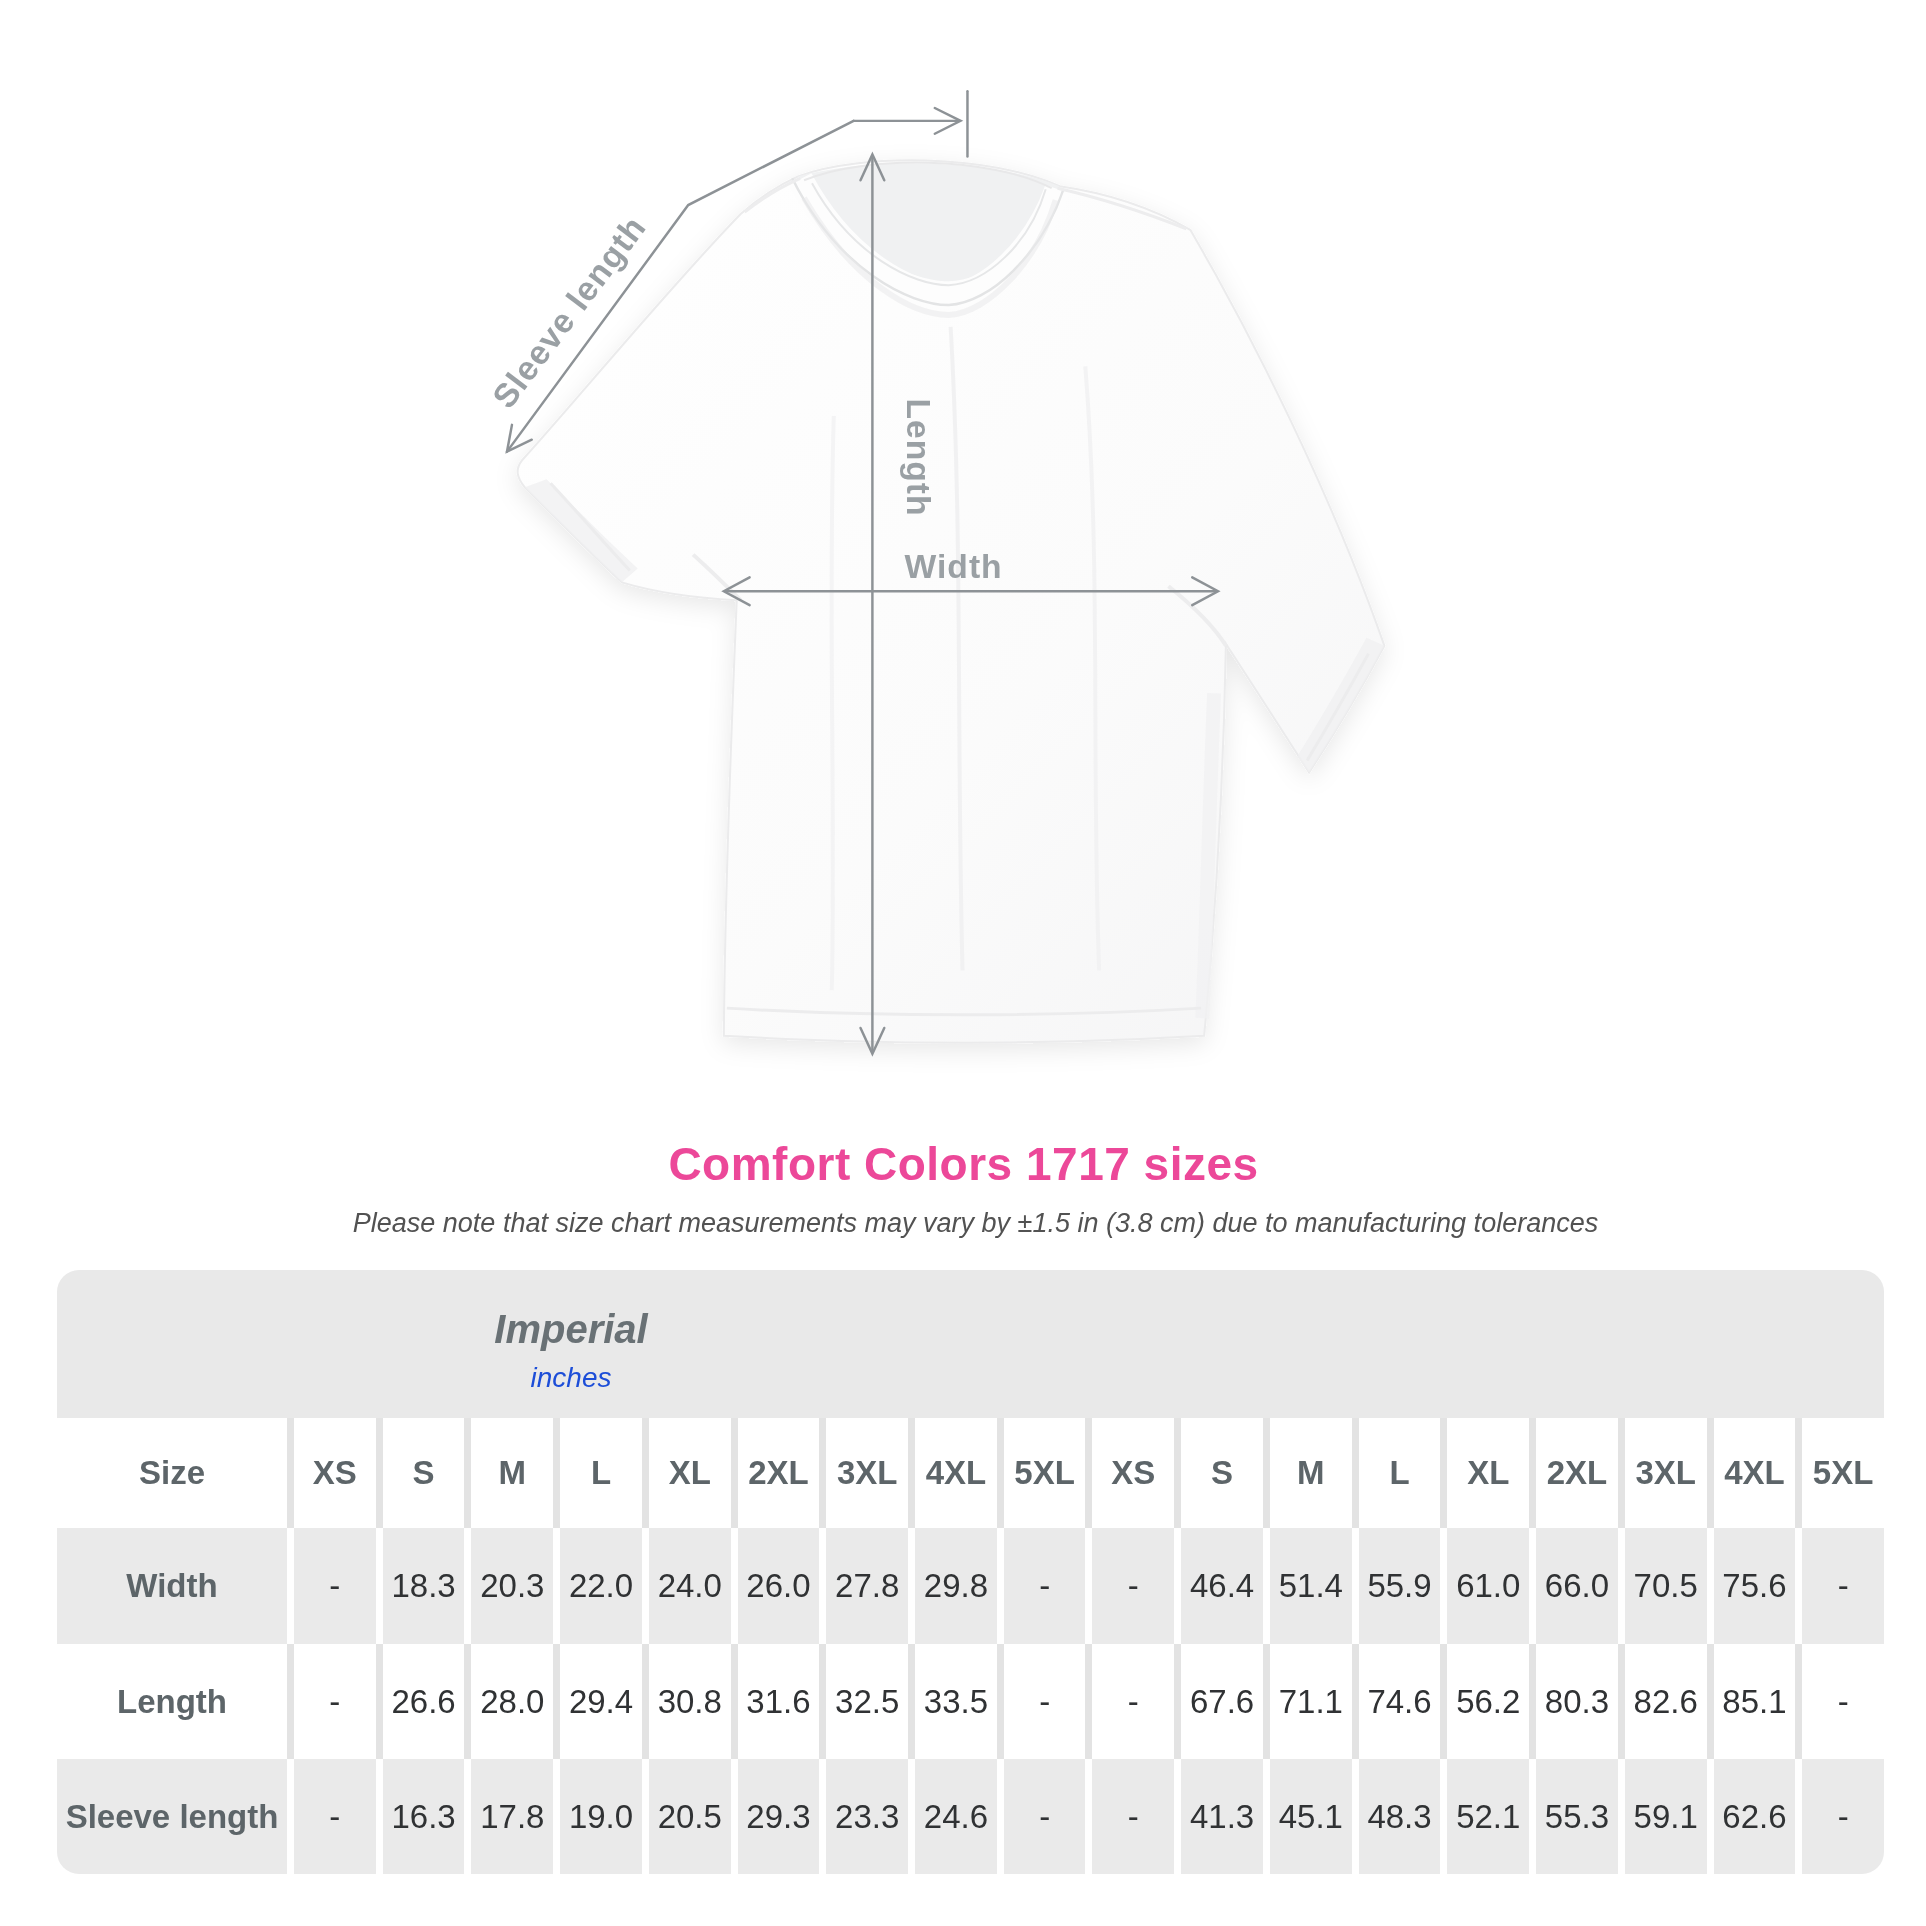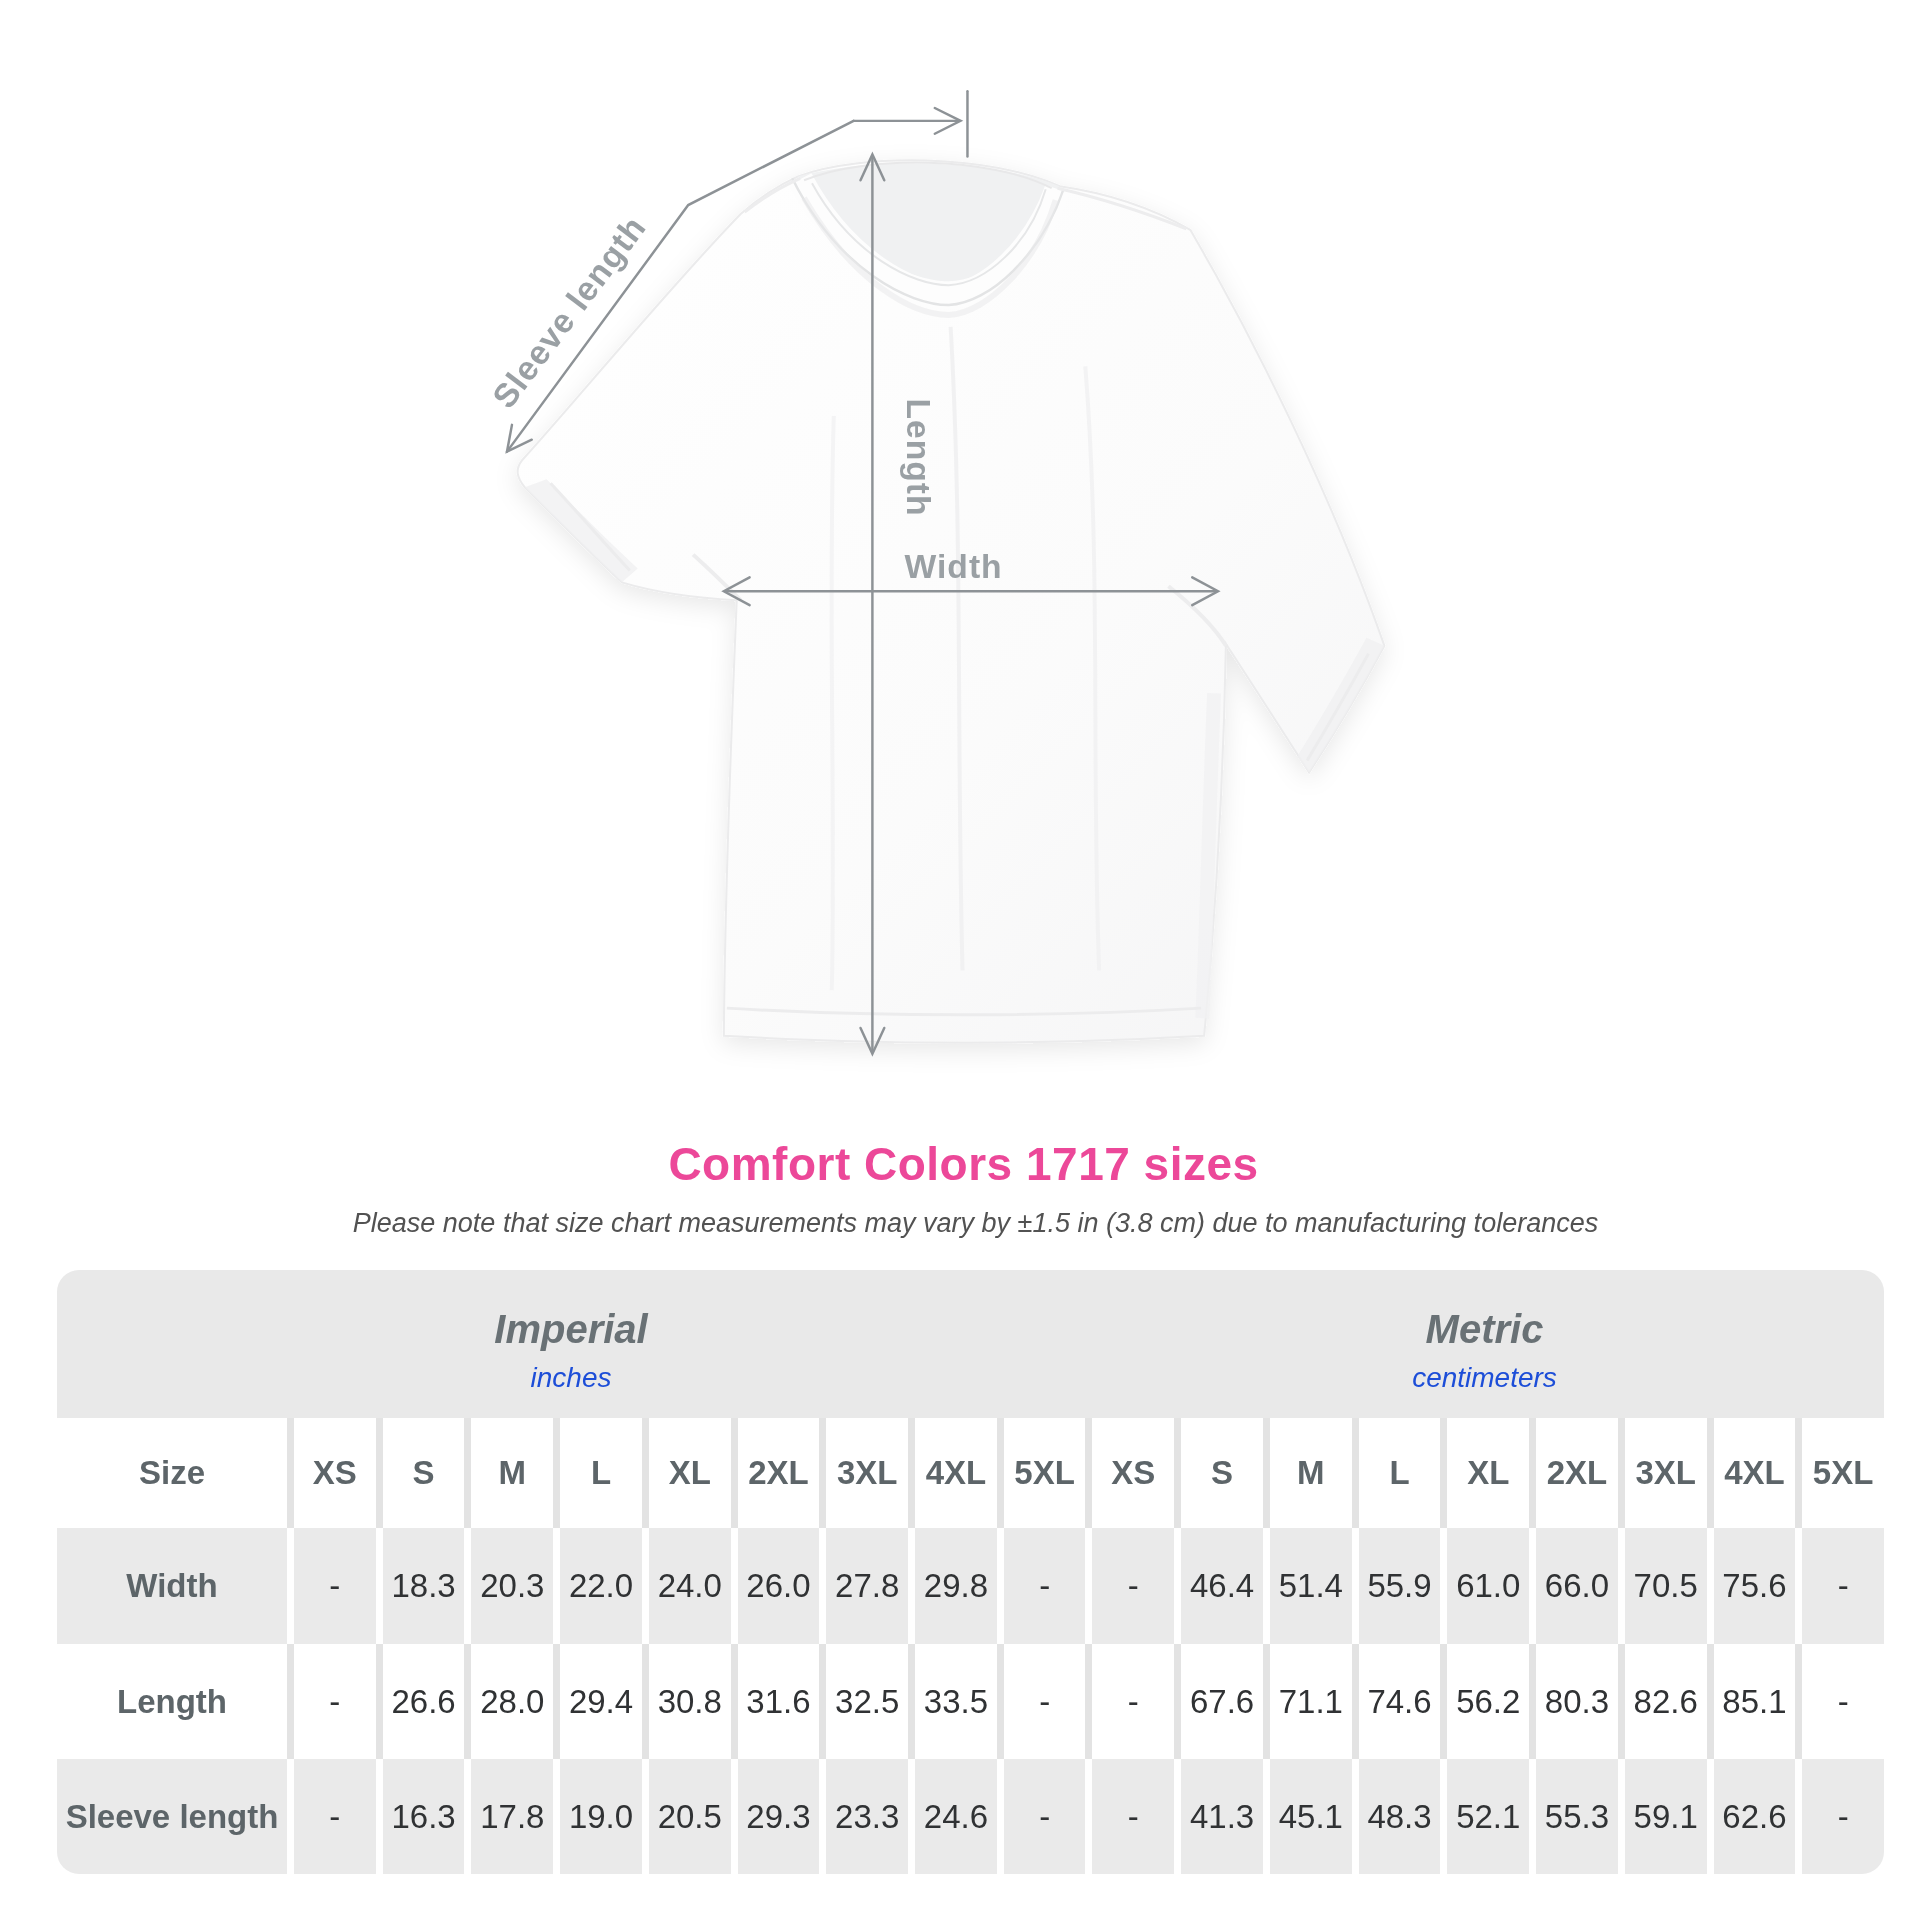--- a/index.html
+++ b/index.html
@@ -139,24 +139,20 @@
 <div class="page-title">Comfort Colors 1717 sizes</div>
 <div class="page-subtitle">Please note that size chart measurements may vary by ±1.5 in (3.8 cm) due to manufacturing tolerances</div>
 
 <div class="size-table">
 
   <div class="band">
     <div class="grp grp-imperial">
       <div class="grp-label">Imperial</div>
       <div class="grp-sublabel">inches</div>
     </div>
-    <div class="grp grp-metric">
-      <div class="grp-label">Metric</div>
-      <div class="grp-sublabel">centimeters</div>
-    </div>
   </div>
 
   <div class="trow head">
     <div class="cell th">Size</div>
     <div class="cell th">XS</div>
     <div class="cell th">S</div>
     <div class="cell th">M</div>
     <div class="cell th">L</div>
     <div class="cell th">XL</div>
     <div class="cell th">2XL</div>

